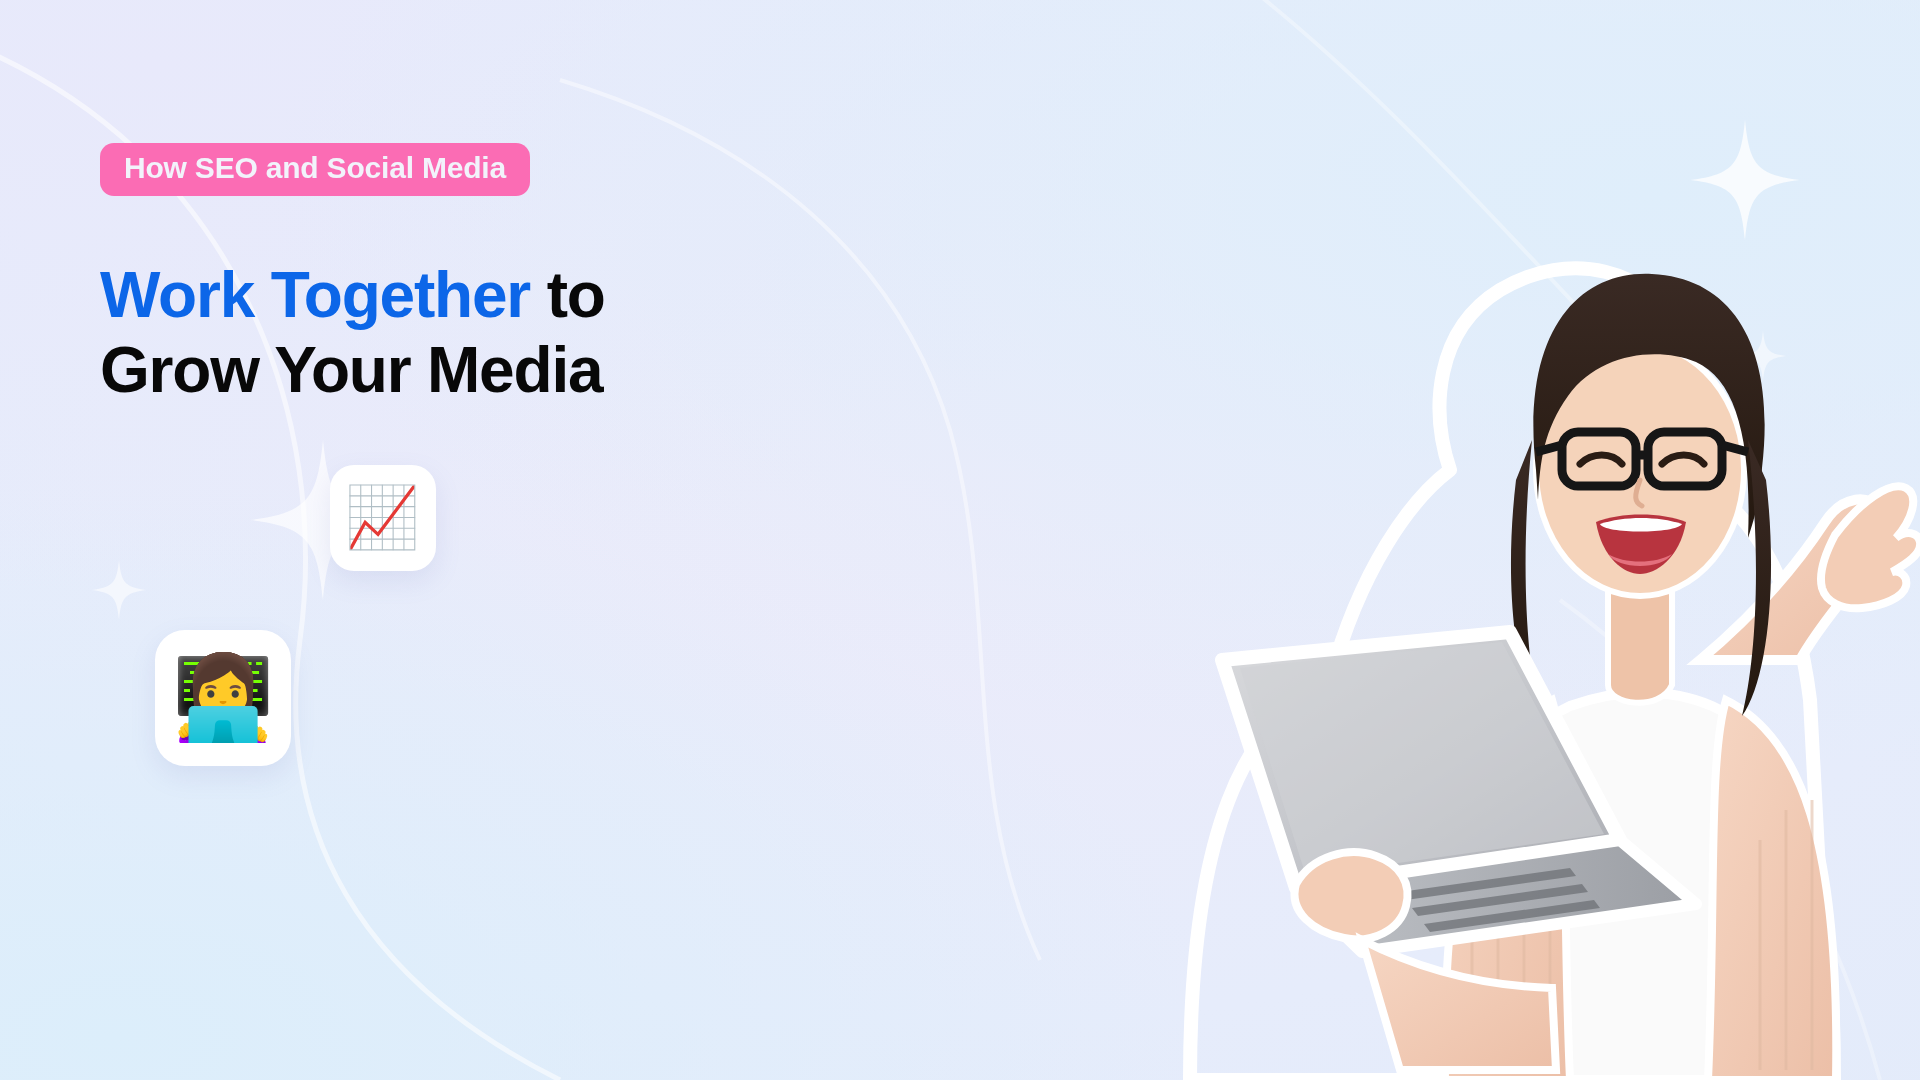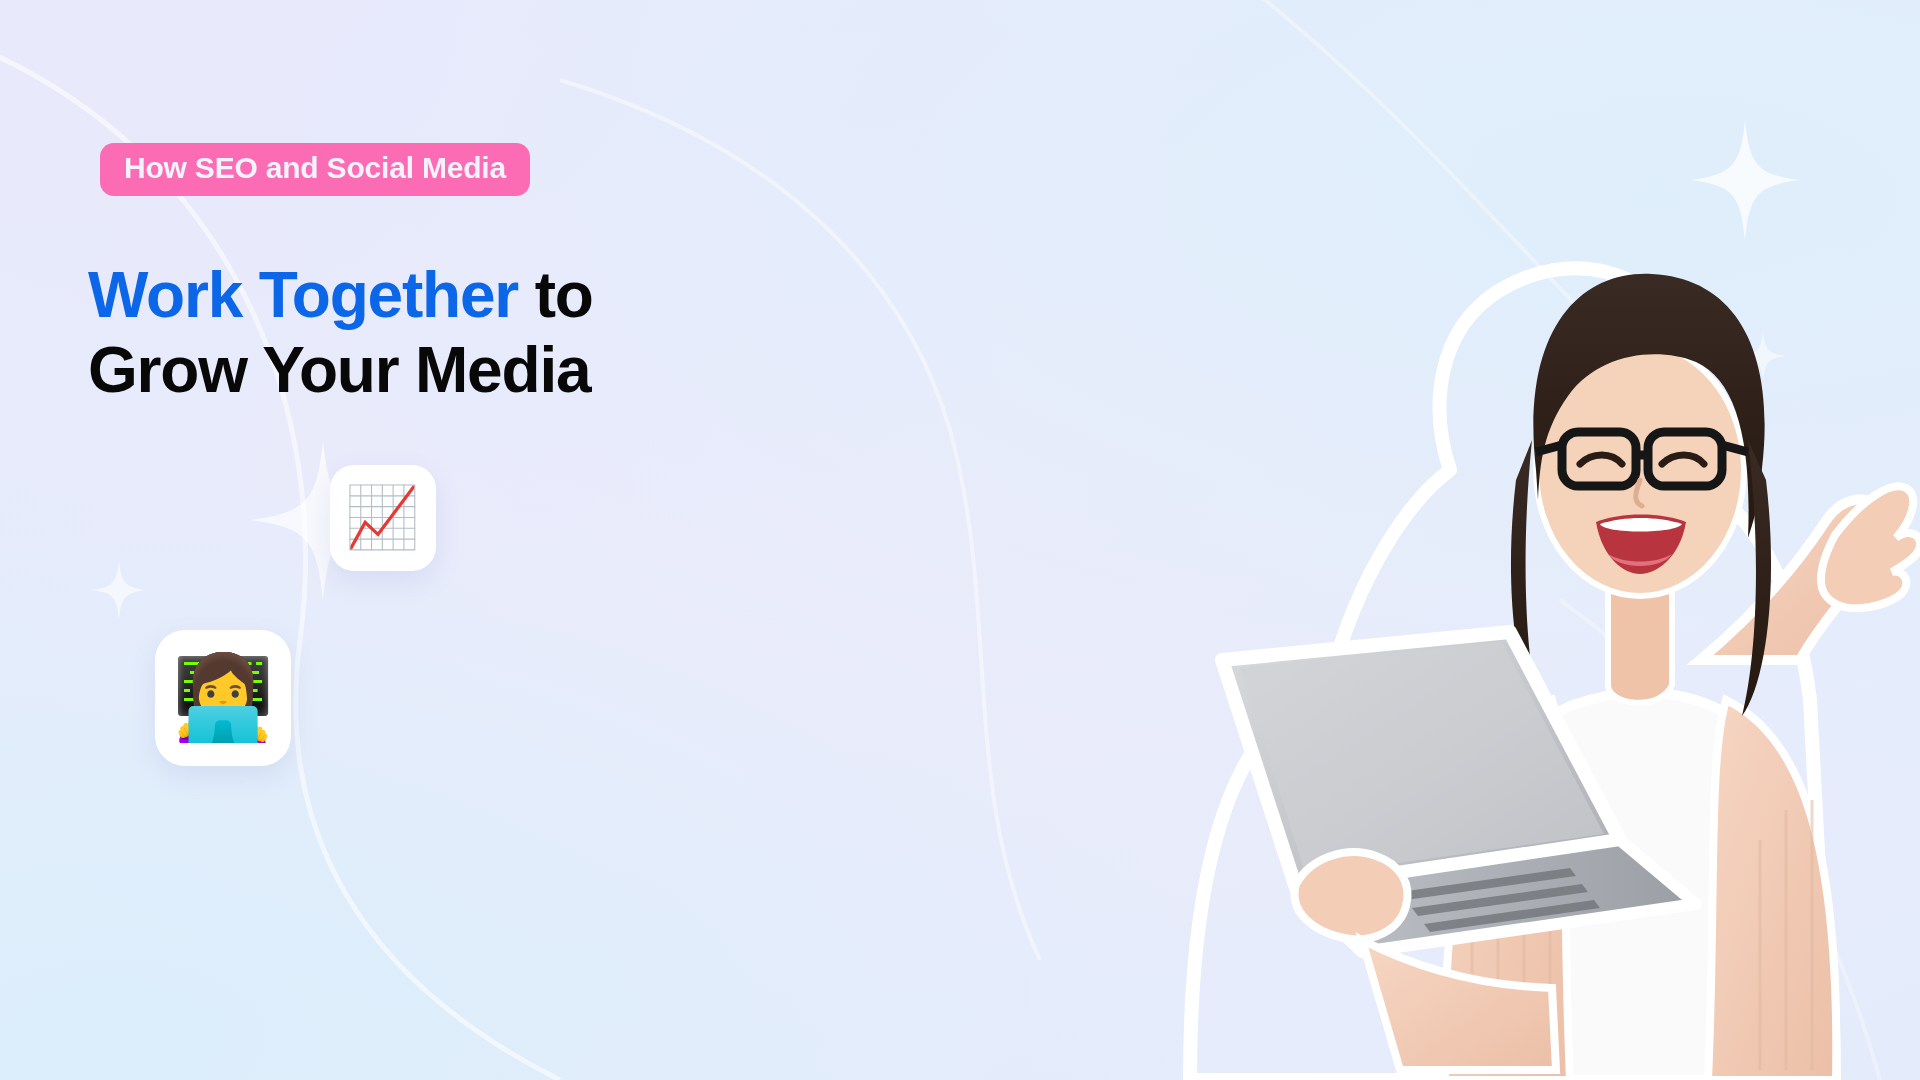--- a/index.html
+++ b/index.html
@@ -33,21 +33,21 @@
     display:inline-flex;align-items:center;
     padding:0 24px 3px 24px;
     background:#fb6cb4;
     border-radius:14px;
     color:#f2f3fb;
     font-size:30px;font-weight:bold;letter-spacing:-0.2px;
     white-space:nowrap;
   }
 
   .headline{
-    position:absolute;left:88px;top:215px;
+    position:absolute;left:100px;top:215px;
     width:760px;
     font-size:64px;font-weight:bold;line-height:1.18;
     letter-spacing:-1.2px;
     color:#080808;
   }
   .headline .hl-accent{color:#0c66e8;}
   .hl-line{display:block;white-space:nowrap;}
 
   
   .sticker{

